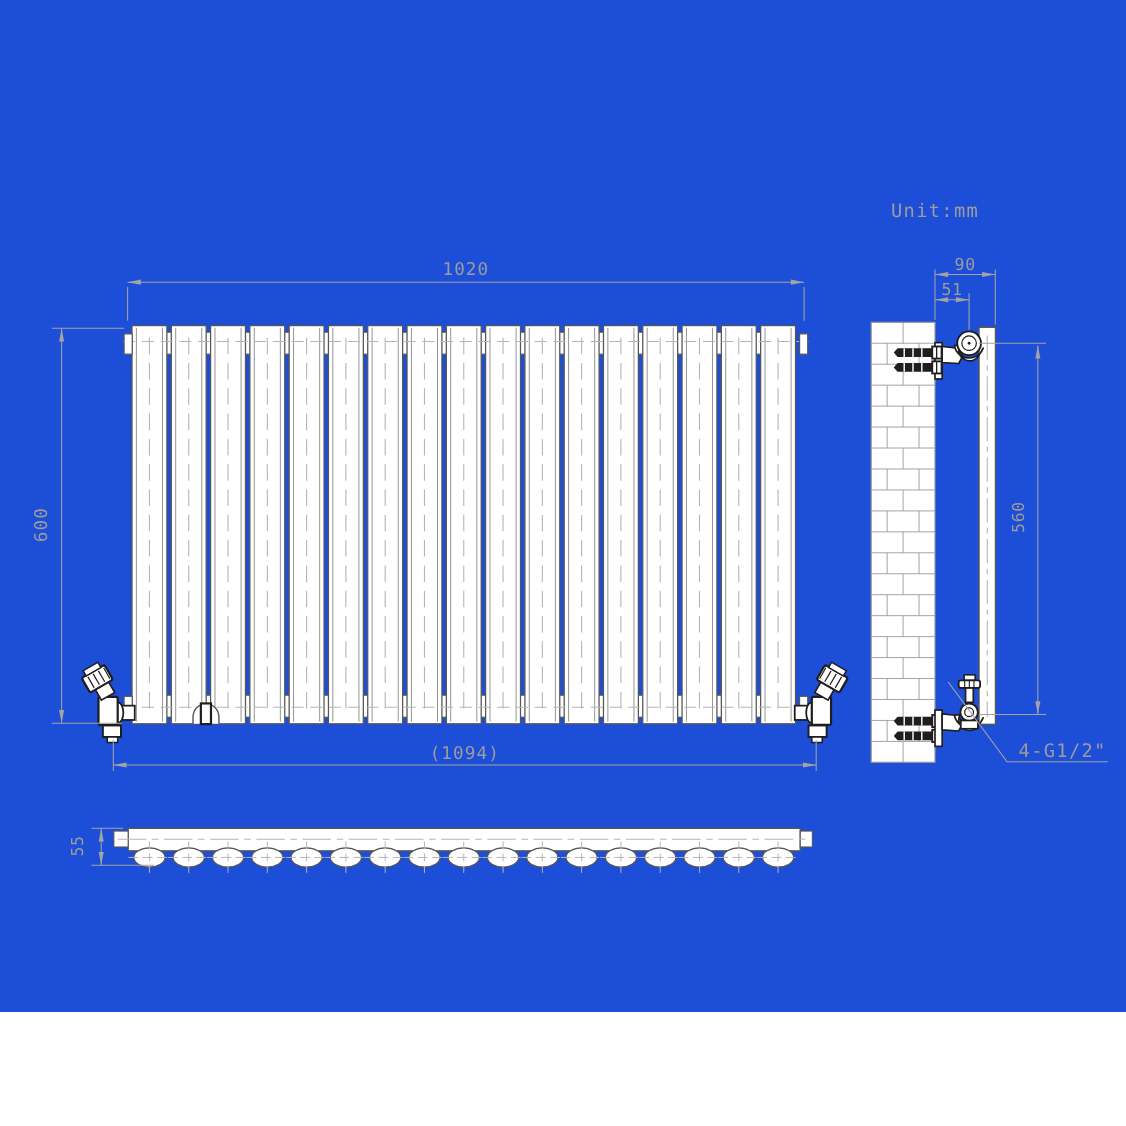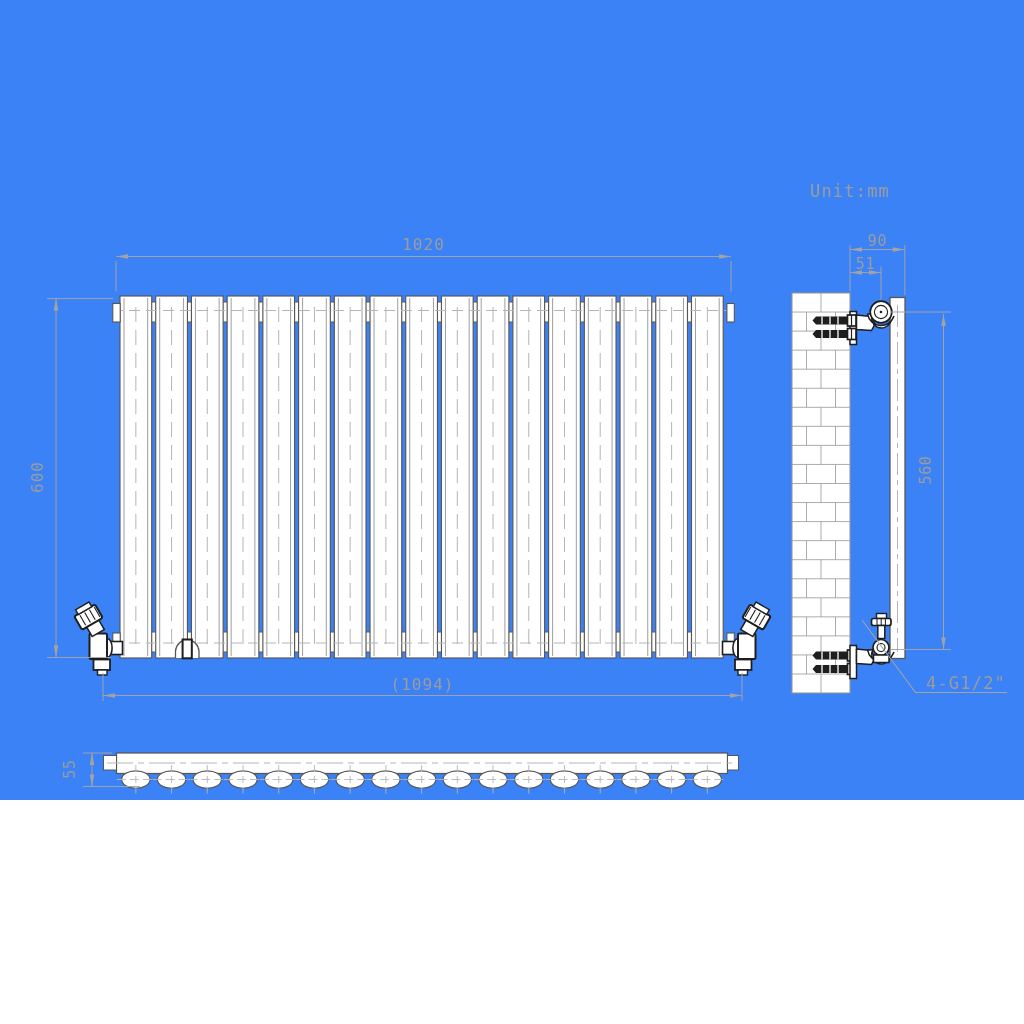--- a/index.html
+++ b/index.html
@@ -1,17 +1,17 @@
 <!DOCTYPE html>
 <html><head>
 <meta charset="utf-8">
 <style>
   html,body{margin:0;padding:0;background:#ffffff;}
   body{width:1024px;height:1024px;overflow:hidden;}
-  .canvas{position:relative;width:1024px;height:800px;background:#3b82f6;}
+  .canvas{position:relative;width:1024px;height:920px;background:#1d4ed8;}
   svg{display:block;}
   text{font-family:"DejaVu Sans Mono","Liberation Mono",monospace;fill:#9c9c9c;}
   .t16{font-size:16px;letter-spacing:1px;}
   .t15{font-size:15px;letter-spacing:0.6px;}
   .t17{font-size:17px;letter-spacing:1.2px;}
 </style>
 </head>
 <body>
 
 <div class="canvas">

